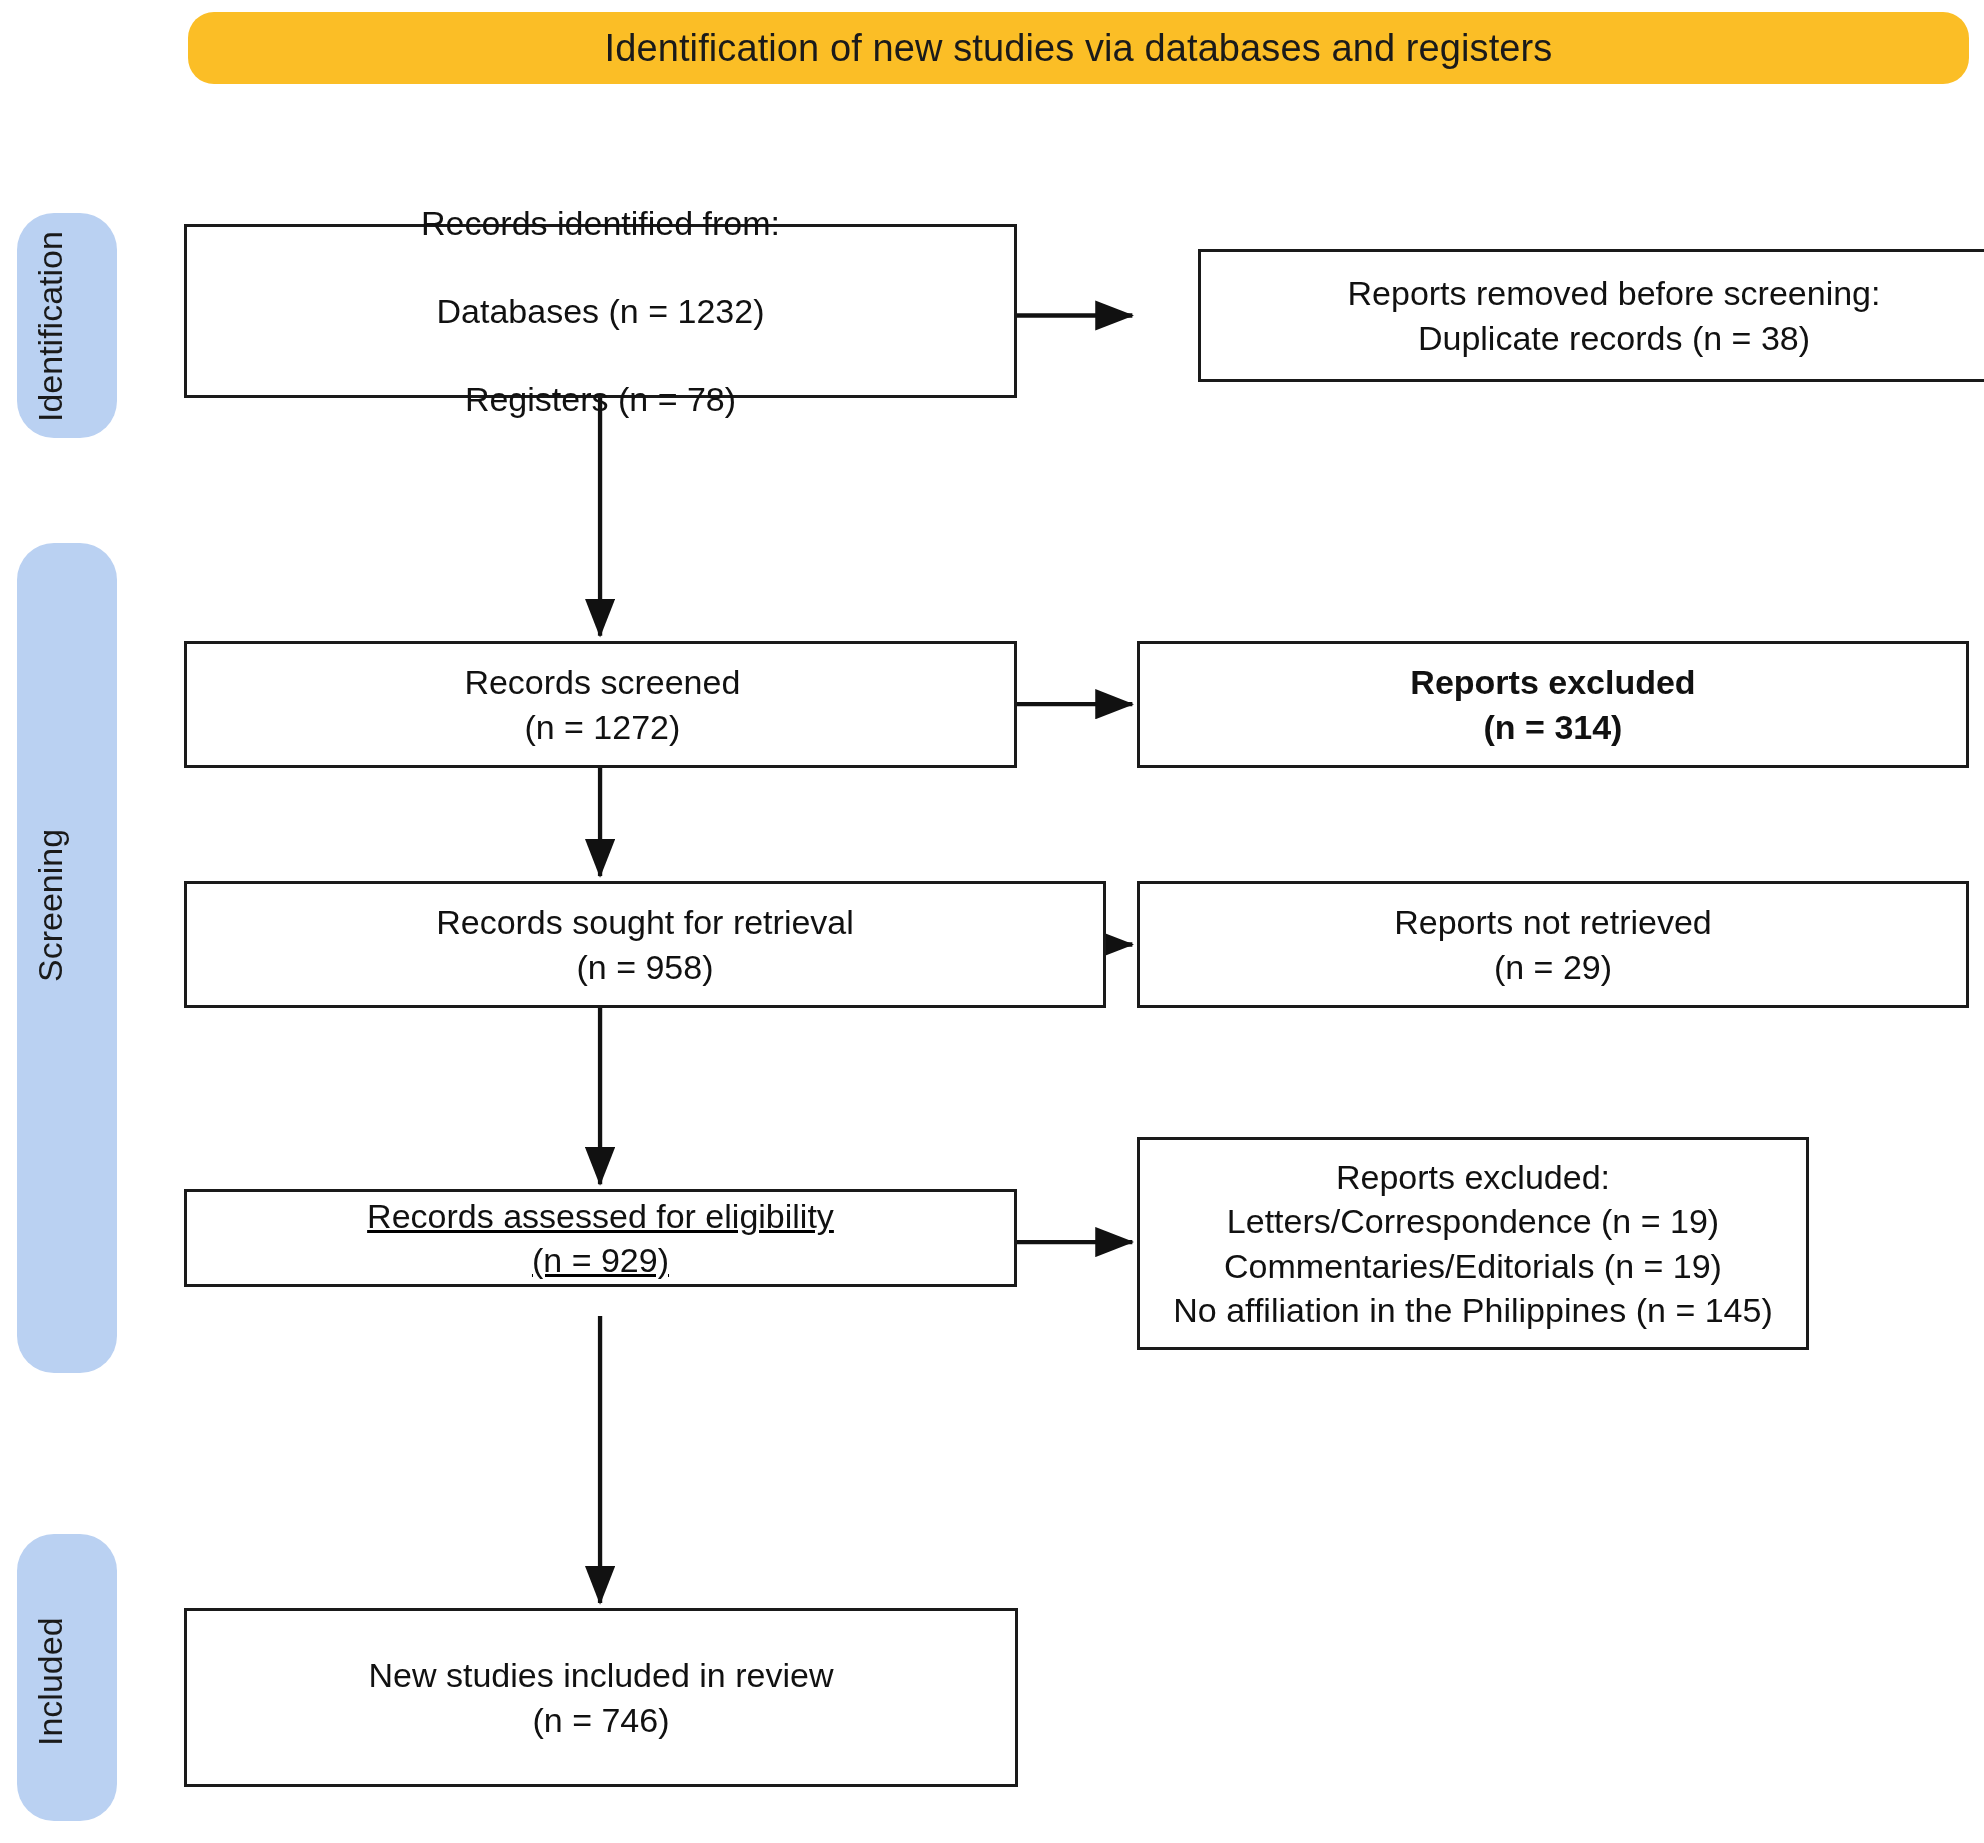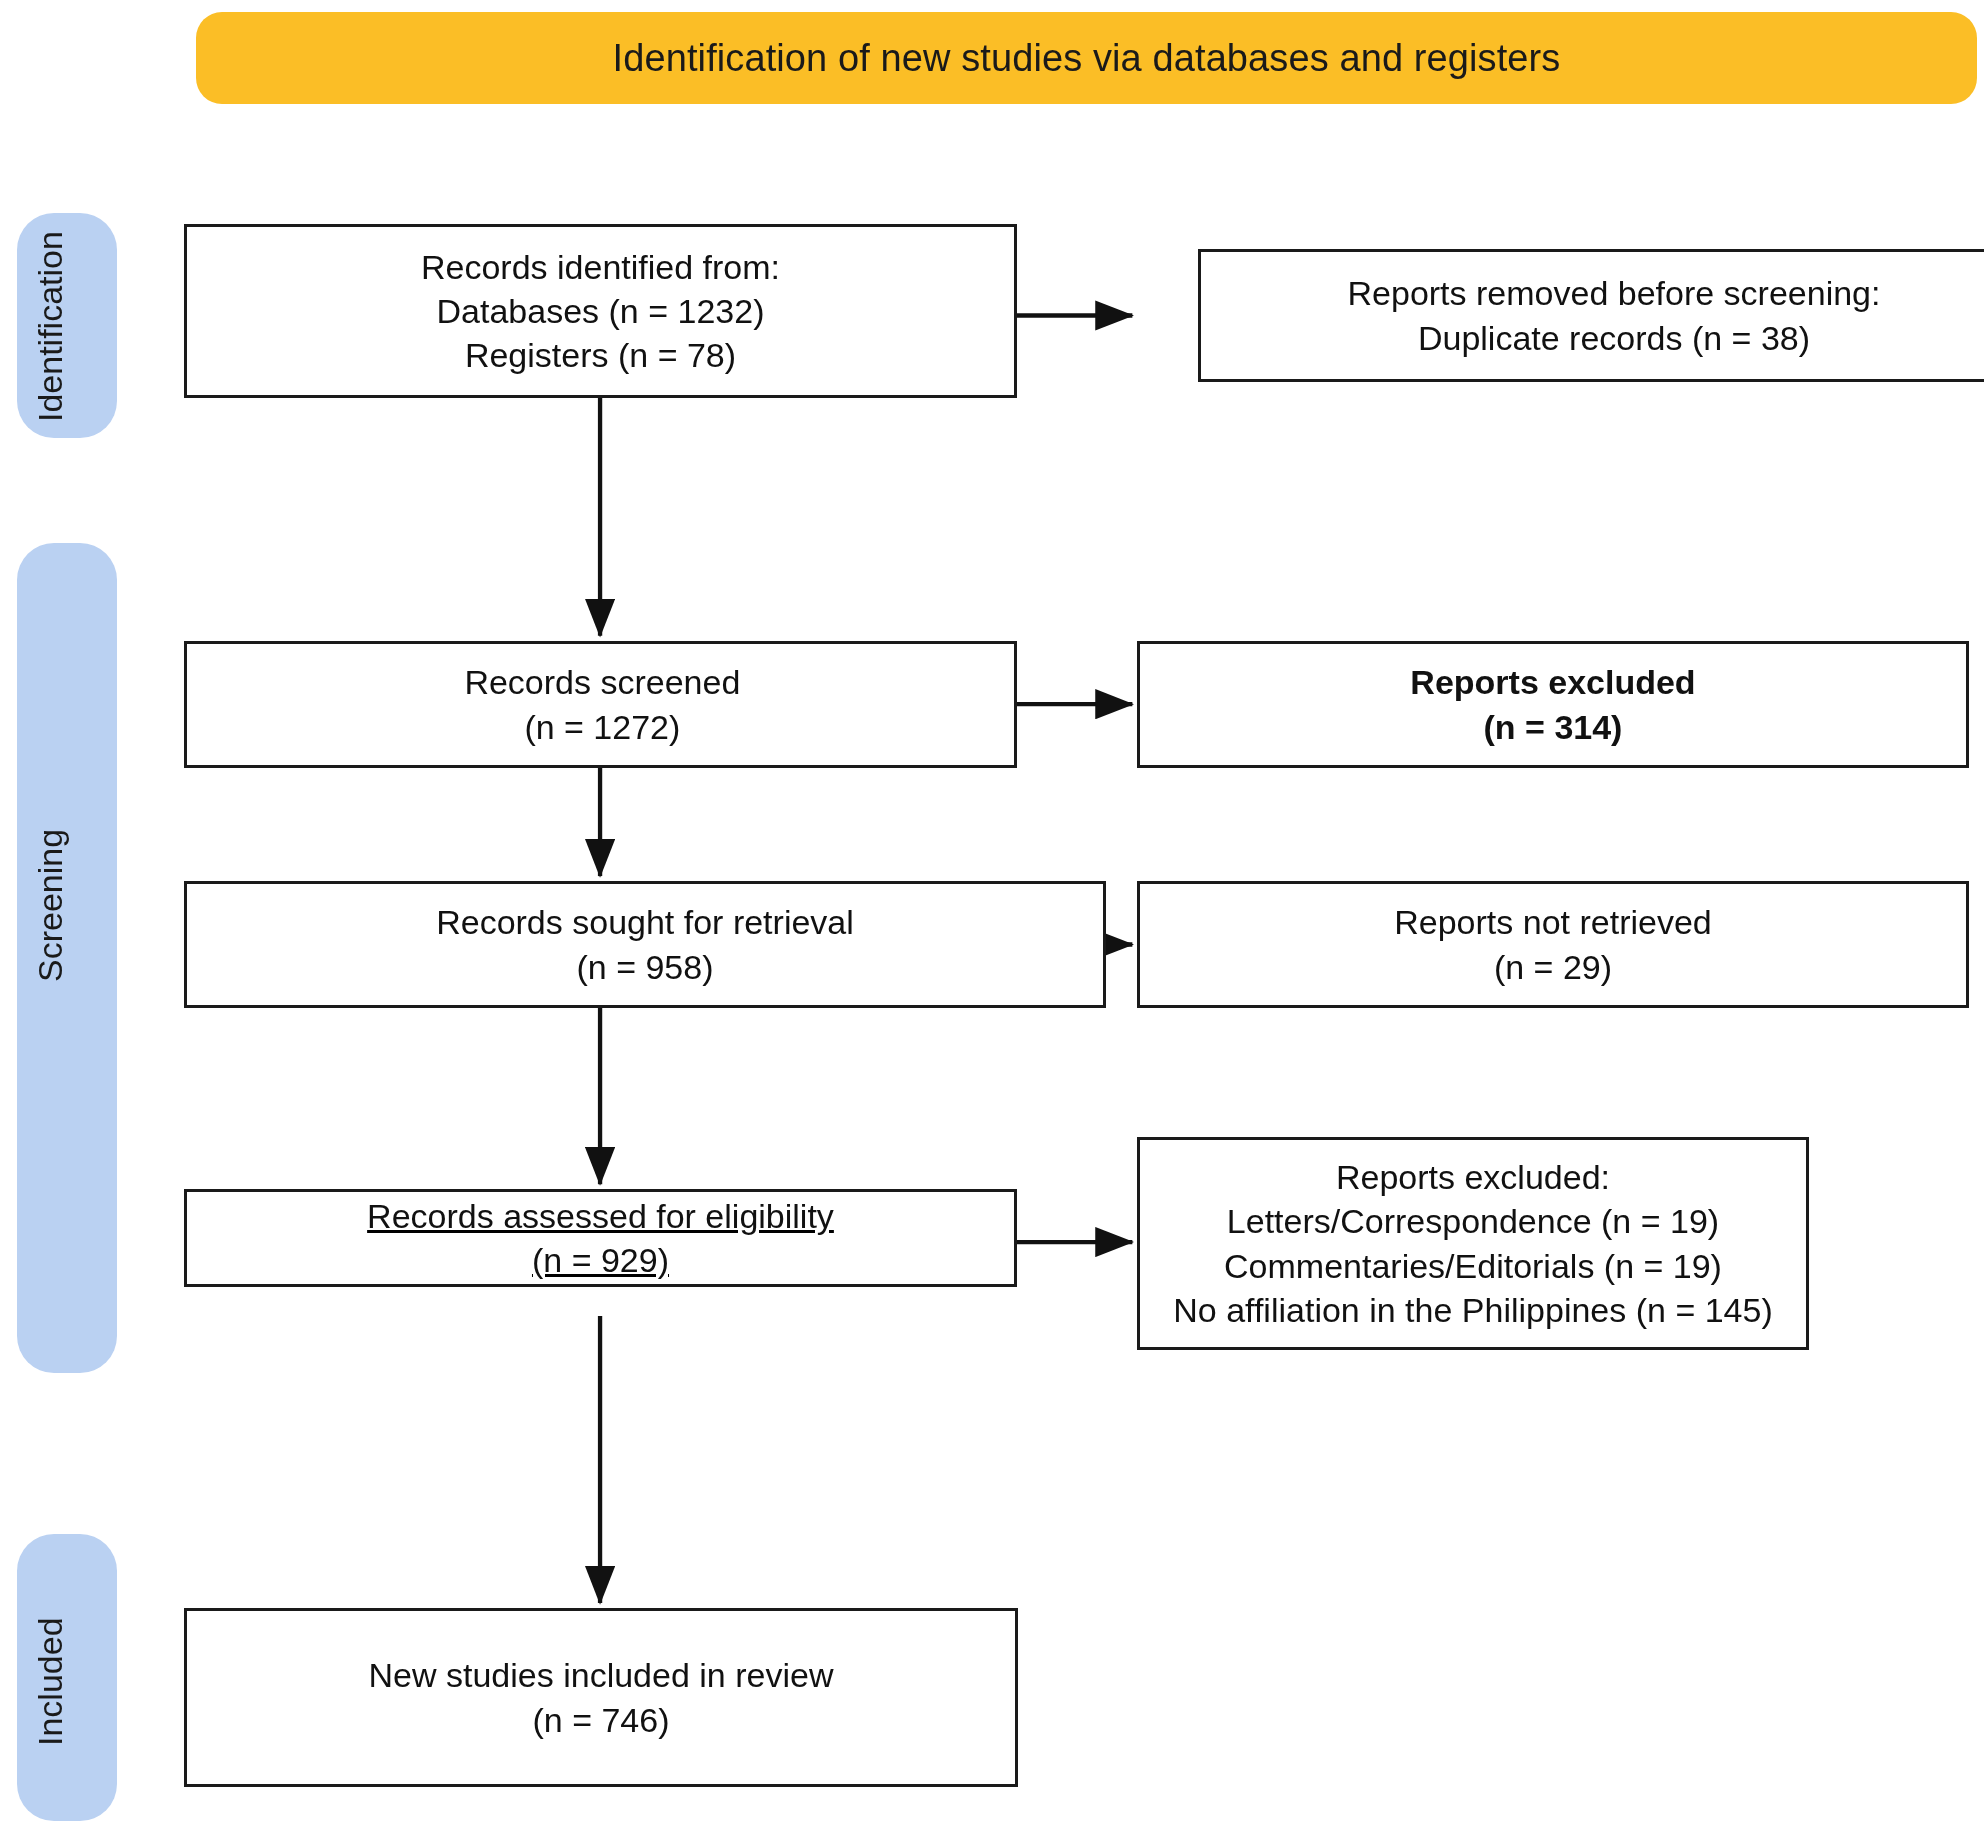--- a/index.html
+++ b/index.html
@@ -16,28 +16,27 @@
     font-family: "Liberation Sans", sans-serif;
     overflow: hidden;
   }
 
   
   .header-banner {
     position: absolute;
     left: 188px;
     top: 12.3px;
     width: 1781px;
-    height: 92px;
+    height: 72px;
     background: #fbbe26;
     border-radius: 26px;
     display: flex;
     align-items: center;
     justify-content: center;
     box-sizing: border-box;
-    margin-left: 8px;
   }
   .header-banner .header-text {
     font-size: 38px;
     color: #1a1a1a;
     letter-spacing: 0.1px;
     white-space: nowrap;
   }
 
   
   .stage-pill {
@@ -83,21 +82,21 @@
   }
   .flow-box .line {
     font-size: 34px;
     line-height: 1.30;
     color: #111111;
     white-space: nowrap;
     text-align: center;
   }
 
   
-  .box-identified   { left: 184px; top: 224px;  width: 833px; height: 174px; }
+  .box-identified   { left: 184px; top: 224px;  width: 833px; height: 174px; gap: 44px; }
   .box-screened     { left: 184px; top: 641px; width: 833px; height: 127px; padding-left: 16px; }
   .box-sought       { left: 184px; top: 881px; width: 922px; height: 127px; }
   .box-assessed     { left: 184px; top: 1189px; width: 833px; height: 98px; text-decoration: underline; }
   .box-included     { left: 184px; top: 1608px; width: 834px; height: 179px; }
 
   
   .box-removed      { left: 1198px; top: 249px;  width: 832px; height: 133px; }
   .box-excluded1    { left: 1137px; top: 641px; width: 832px; height: 127px; font-weight: bold; }
   .box-notretrieved { left: 1137px; top: 881px; width: 832px; height: 127px; }
   .box-excluded2    { left: 1137px; top: 1137px; width: 672px; height: 213px; }

